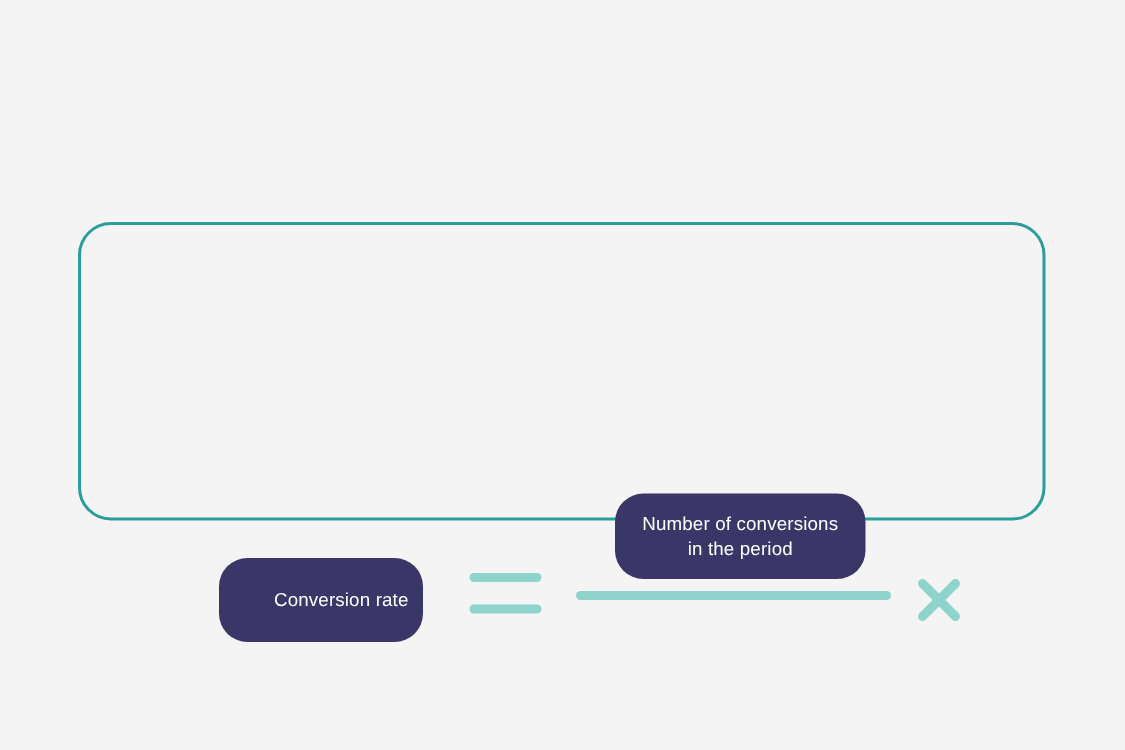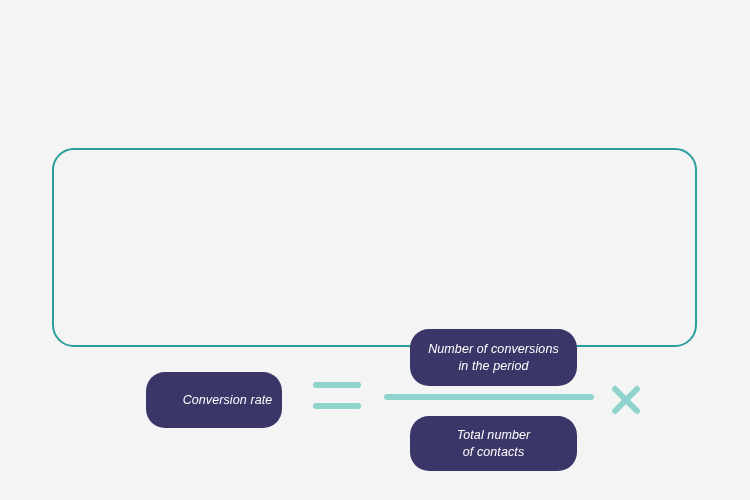--- a/index.html
+++ b/index.html
@@ -83,21 +83,20 @@
     top: 235px;
     width: 56px;
     height: 29px;
     border-radius: 15px;
     font-size: 11.5px;
   }
 
   .pill-text {
     display: block;
     white-space: pre-line;
-    font-style: italic;
   }
 
   
   #equals-sign {
     position: absolute;
     left: 259px;
     top: 232px;
     width: 48px;
     height: 35px;
   }
@@ -149,24 +148,20 @@
       <span class="bar bottom"></span>
     </div>
 
     <div class="pill" id="box-numerator">
       <span class="pill-text">Number of conversions
 in the period</span>
     </div>
 
     <div id="fraction-bar"></div>
 
-    <div class="pill" id="box-denominator">
-      <span class="pill-text">Total number
-of contacts</span>
-    </div>
 
     <div id="multiply-icon">
       <svg width="30" height="30" viewBox="0 0 30 30" aria-hidden="true">
         <g stroke="#8fd4cc" stroke-width="6" stroke-linecap="round">
           <line x1="4" y1="4" x2="26" y2="26"></line>
           <line x1="26" y1="4" x2="4" y2="26"></line>
         </g>
       </svg>
     </div>
 

